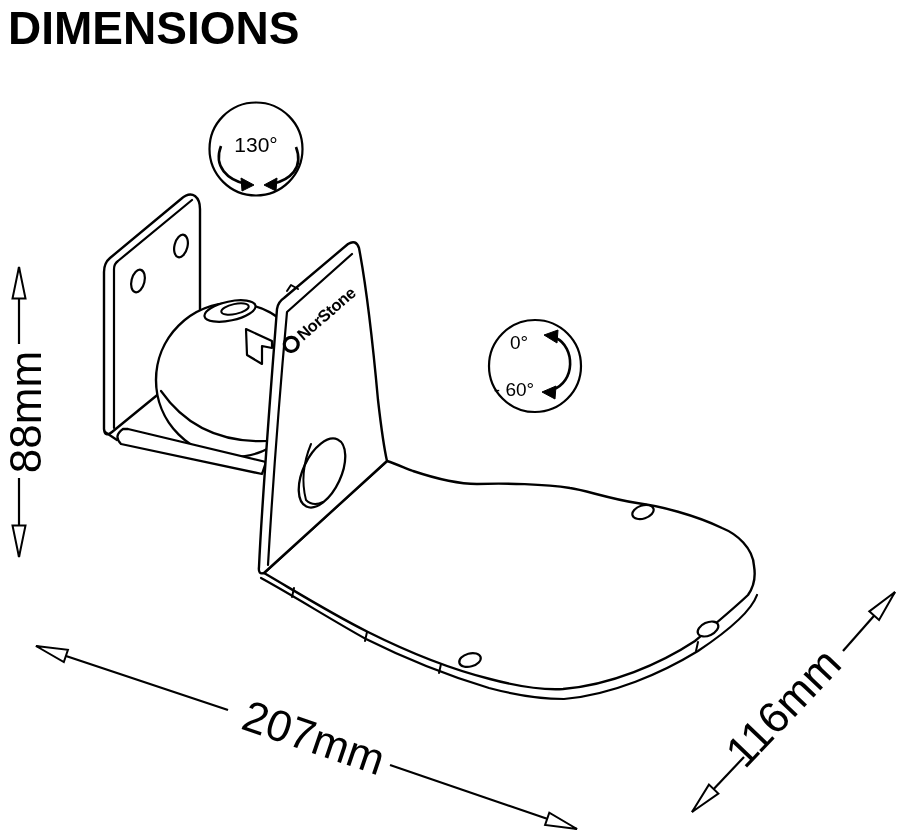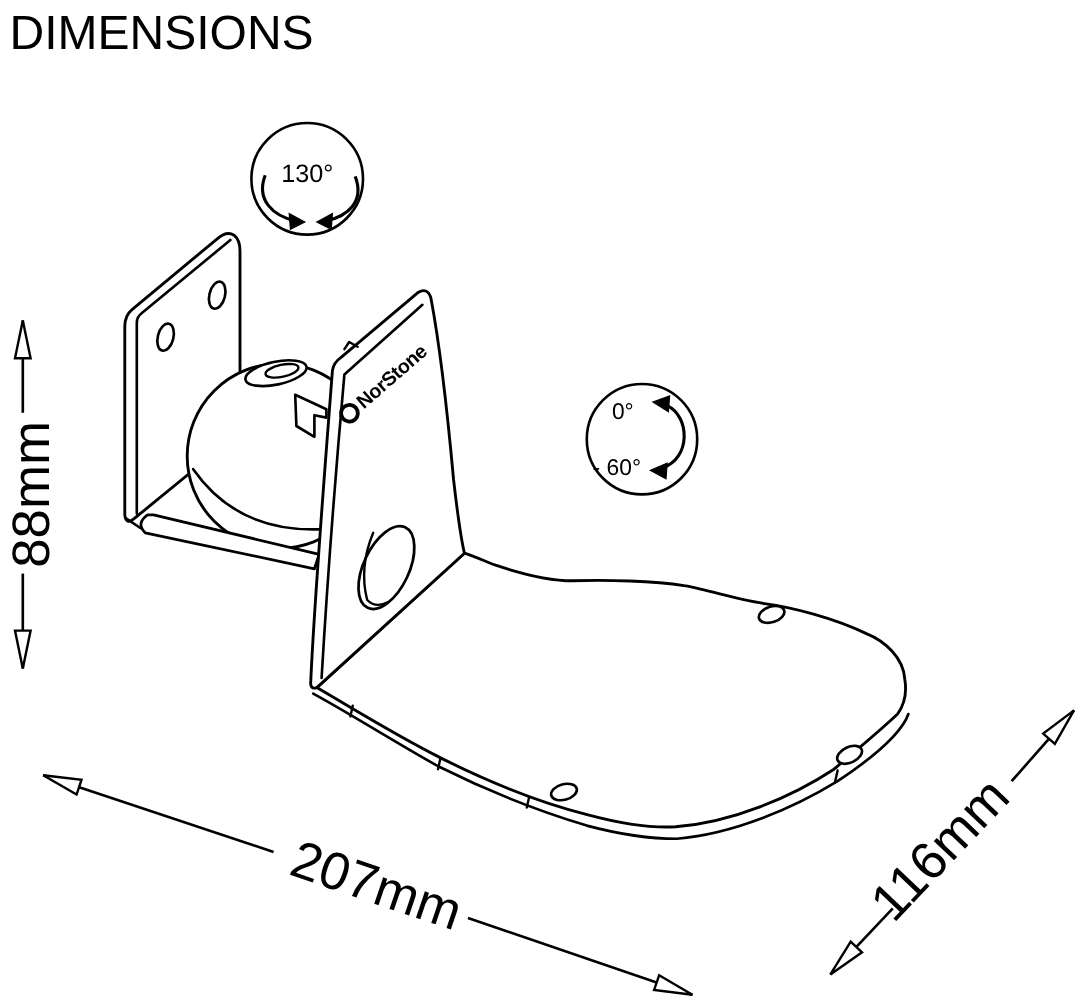--- a/index.html
+++ b/index.html
@@ -1,18 +1,18 @@
 <!DOCTYPE html>
 <html><head>
 <meta charset="utf-8">
 <style>
   html,body{margin:0;padding:0;background:#ffffff;}
   .page{position:relative;width:900px;height:833px;background:#fff;overflow:hidden;
         font-family:"Liberation Sans", sans-serif;}
-  .page-title{position:absolute;left:8px;top:0px;font-size:40px;font-weight:normal;
+  .page-title{position:absolute;left:8px;top:0px;font-size:46px;font-weight:bold;
         letter-spacing:0px;color:#000;line-height:56px;}
   svg text{font-family:"Liberation Sans", sans-serif;fill:#000;}
   .dim-text{font-size:44px;}
   .badge-text{font-size:21px;}
   .badge-text-sm{font-size:19px;}
   .logo-text{font-size:16.5px;font-weight:bold;letter-spacing:-0.4px;}
 </style>
 </head>
 <body>
 

